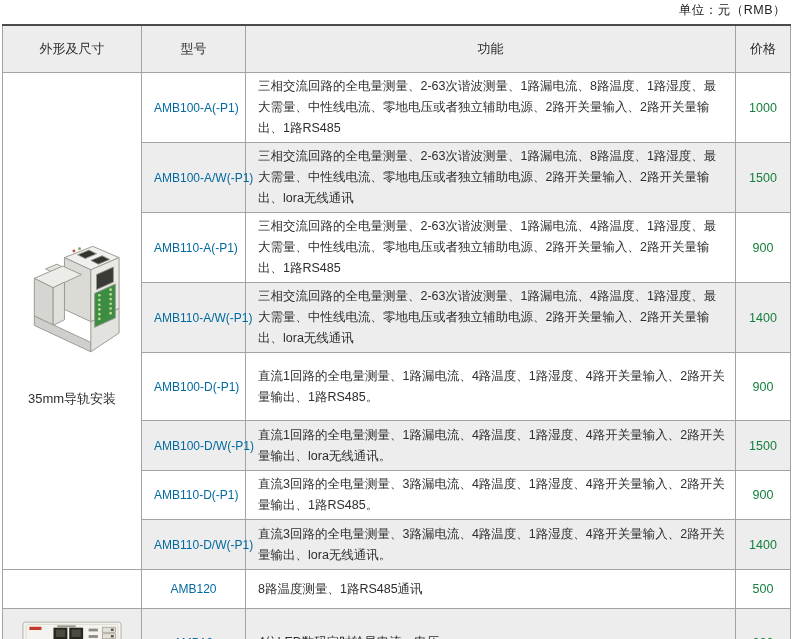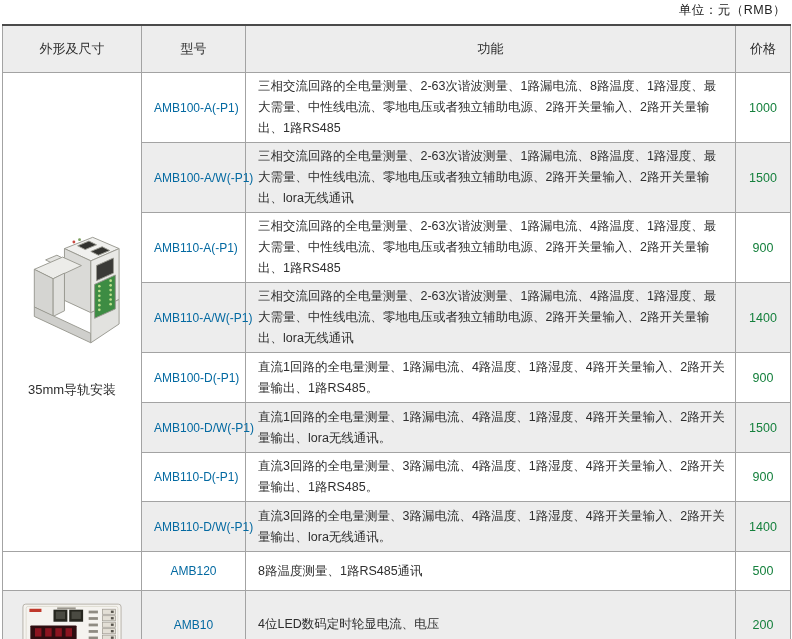--- a/index.html
+++ b/index.html
@@ -119,21 +119,21 @@
       <td class="desc">三相交流回路的全电量测量、2-63次谐波测量、1路漏电流、4路温度、1路湿度、最大需量、中性线电流、零地电压或者独立辅助电源、2路开关量输入、2路开关量输出、1路RS485</td>
       <td class="price">900</td>
     </tr>
 
     <tr class="alt" style="height:44px">
       <td class="model">AMB110-A/W(-P1)</td>
       <td class="desc">三相交流回路的全电量测量、2-63次谐波测量、1路漏电流、4路温度、1路湿度、最大需量、中性线电流、零地电压或者独立辅助电源、2路开关量输入、2路开关量输出、lora无线通讯</td>
       <td class="price">1400</td>
     </tr>
 
-    <tr style="height:50px">
+    <tr style="height:68px">
       <td class="model">AMB100-D(-P1)</td>
       <td class="desc">直流1回路的全电量测量、1路漏电流、4路温度、1路湿度、4路开关量输入、2路开关量输出、1路RS485。</td>
       <td class="price">900</td>
     </tr>
 
     <tr class="alt" style="height:50px">
       <td class="model">AMB100-D/W(-P1)</td>
       <td class="desc">直流1回路的全电量测量、1路漏电流、4路温度、1路湿度、4路开关量输入、2路开关量输出、lora无线通讯。</td>
       <td class="price">1500</td>
     </tr>

